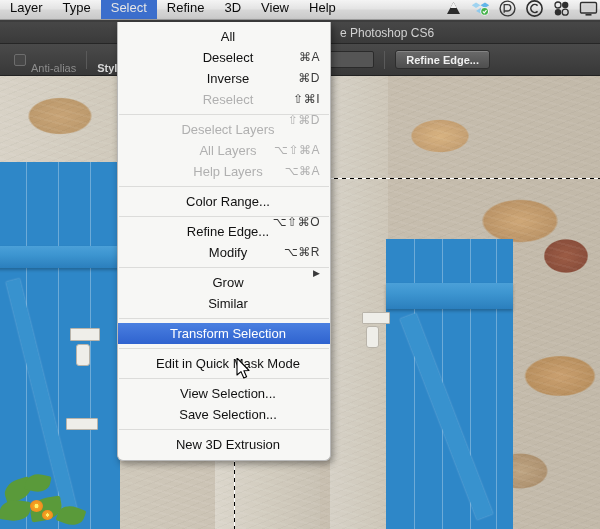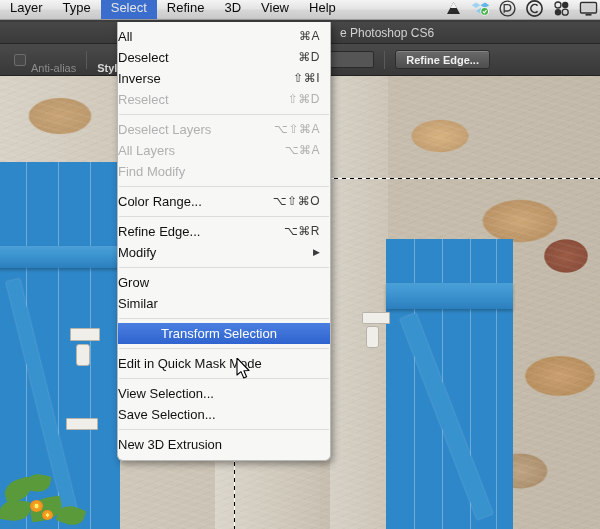--- a/index.html
+++ b/index.html
@@ -142,22 +142,22 @@
     background:#f7f7f5;
     border:1px solid #b9b9b9; border-top:none;
     border-bottom-left-radius:6px; border-bottom-right-radius:6px;
     box-shadow:2px 3px 7px rgba(0,0,0,.38);
     padding:4px 0 5px 0;
     font-size:13px; color:#111;
     overflow:hidden;
   }
   .mi{
     height:21px; line-height:21px;
-    padding:0 10px 0 0;
-    display:flex; align-items:center; white-space:nowrap;
+    padding:0 10px 0 18px;
+    display:flex; align-items:center; white-space:nowrap;flex-direction:column;
   }
   .mi .lbl{ flex:0 0 auto; }
   .mi .key{
     margin-left:auto; padding-left:16px;
     font-size:12px; color:#3a3a3a; letter-spacing:.5px;
   }
   .mi.disabled .lbl,.mi.disabled .key{ color:#b0b0b0; }
   .mi.sel{ background:linear-gradient(to bottom,#4a7fe0,#2f63cf);justify-content:center; }
   .mi.sel .lbl,.mi.sel .key{ color:#fff; }
   .mi .arrow{ margin-left:auto; font-size:9px; color:#3a3a3a; }
@@ -301,21 +301,21 @@
     <div class="msep"></div>
     <div class="mi disabled">
       <span class="lbl">Deselect Layers</span>
       <span class="key">⌥⇧⌘A</span>
     </div>
     <div class="mi disabled">
       <span class="lbl">All Layers</span>
       <span class="key">⌥⌘A</span>
     </div>
     <div class="mi disabled">
-      <span class="lbl">Find Modify</span>
+      <span class="lbl">Help Layers</span>
     </div>
     <div class="msep"></div>
     <div class="mi">
       <span class="lbl">Color Range...</span>
       <span class="key">⌥⇧⌘O</span>
     </div>
     <div class="msep"></div>
     <div class="mi">
       <span class="lbl">Refine Edge...</span>
       <span class="key">⌥⌘R</span>

